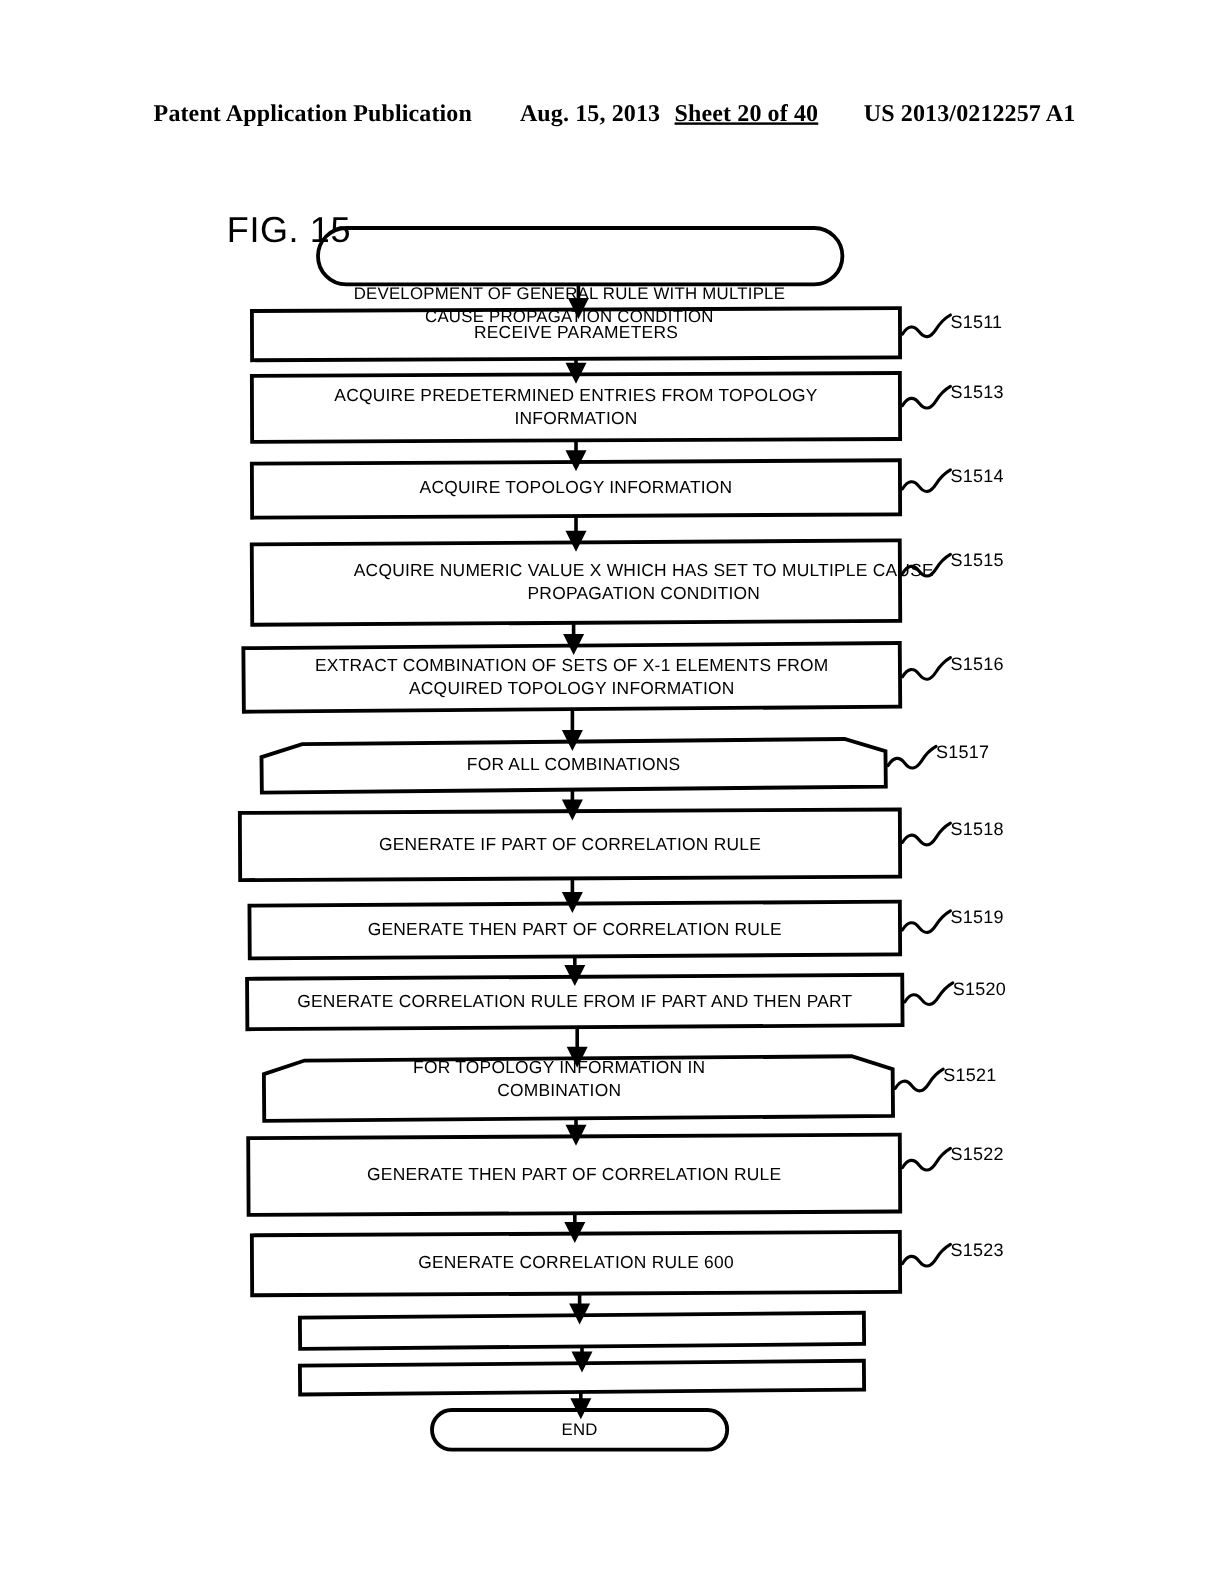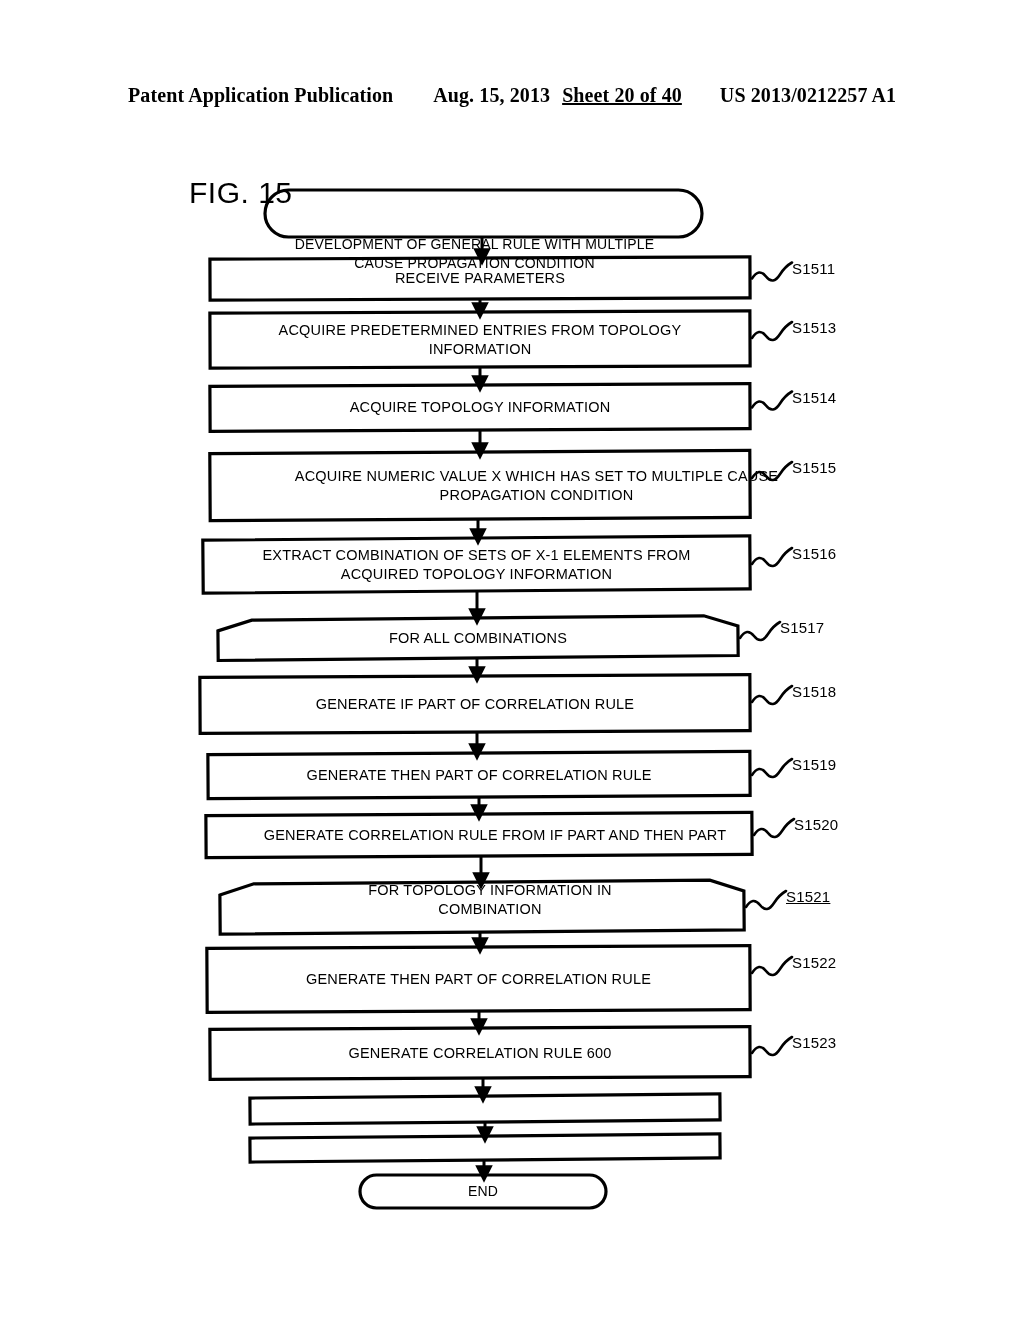--- a/index.html
+++ b/index.html
@@ -186,29 +186,29 @@
     </div>
     <div class="step-label" style="left: 780px; top: 619px;">S1517</div>
     <div class="node-text" style="left: 200px; top: 676px; width: 550px; height: 56px;">
       <span>GENERATE IF PART OF CORRELATION RULE</span>
     </div>
     <div class="step-label" style="left: 792px; top: 683px;">S1518</div>
     <div class="node-text" style="left: 208px; top: 753px; width: 542px; height: 44px;">
       <span>GENERATE THEN PART OF CORRELATION RULE</span>
     </div>
     <div class="step-label" style="left: 792px; top: 756px;">S1519</div>
-    <div class="node-text" style="left: 206px; top: 814px; width: 546px; height: 42px; padding-left: 16px;">
+    <div class="node-text" style="left: 206px; top: 814px; width: 546px; height: 42px;">
       <span>GENERATE CORRELATION RULE FROM IF PART AND THEN PART</span>
     </div>
     <div class="step-label" style="left: 794px; top: 816px;">S1520</div>
-    <div class="node-text" style="left: 228px; top: 882px; width: 524px; height: 36px;">
+    <div class="node-text" style="left: 204px; top: 882px; width: 524px; height: 36px;">
       <span>FOR TOPOLOGY INFORMATION IN</span>
       <span>COMBINATION</span>
     </div>
-    <div class="step-label" style="left: 786px; top: 888px; text-decoration: underline;">S1521</div>
+    <div class="step-label" style="left: 786px; top: 888px;">S1521</div>
     <div class="node-text" style="left: 207px; top: 947px; width: 543px; height: 64px;">
       <span>GENERATE THEN PART OF CORRELATION RULE</span>
     </div>
     <div class="step-label" style="left: 792px; top: 954px;">S1522</div>
     <div class="node-text" style="left: 210px; top: 1028px; width: 540px; height: 50px;">
       <span>GENERATE CORRELATION RULE 600</span>
     </div>
     <div class="step-label" style="left: 792px; top: 1034px;">S1523</div>
     <div class="node-text" style="left: 360px; top: 1175px; width: 246px; height: 33px; font-size: 14px;">
       <span>END</span>

